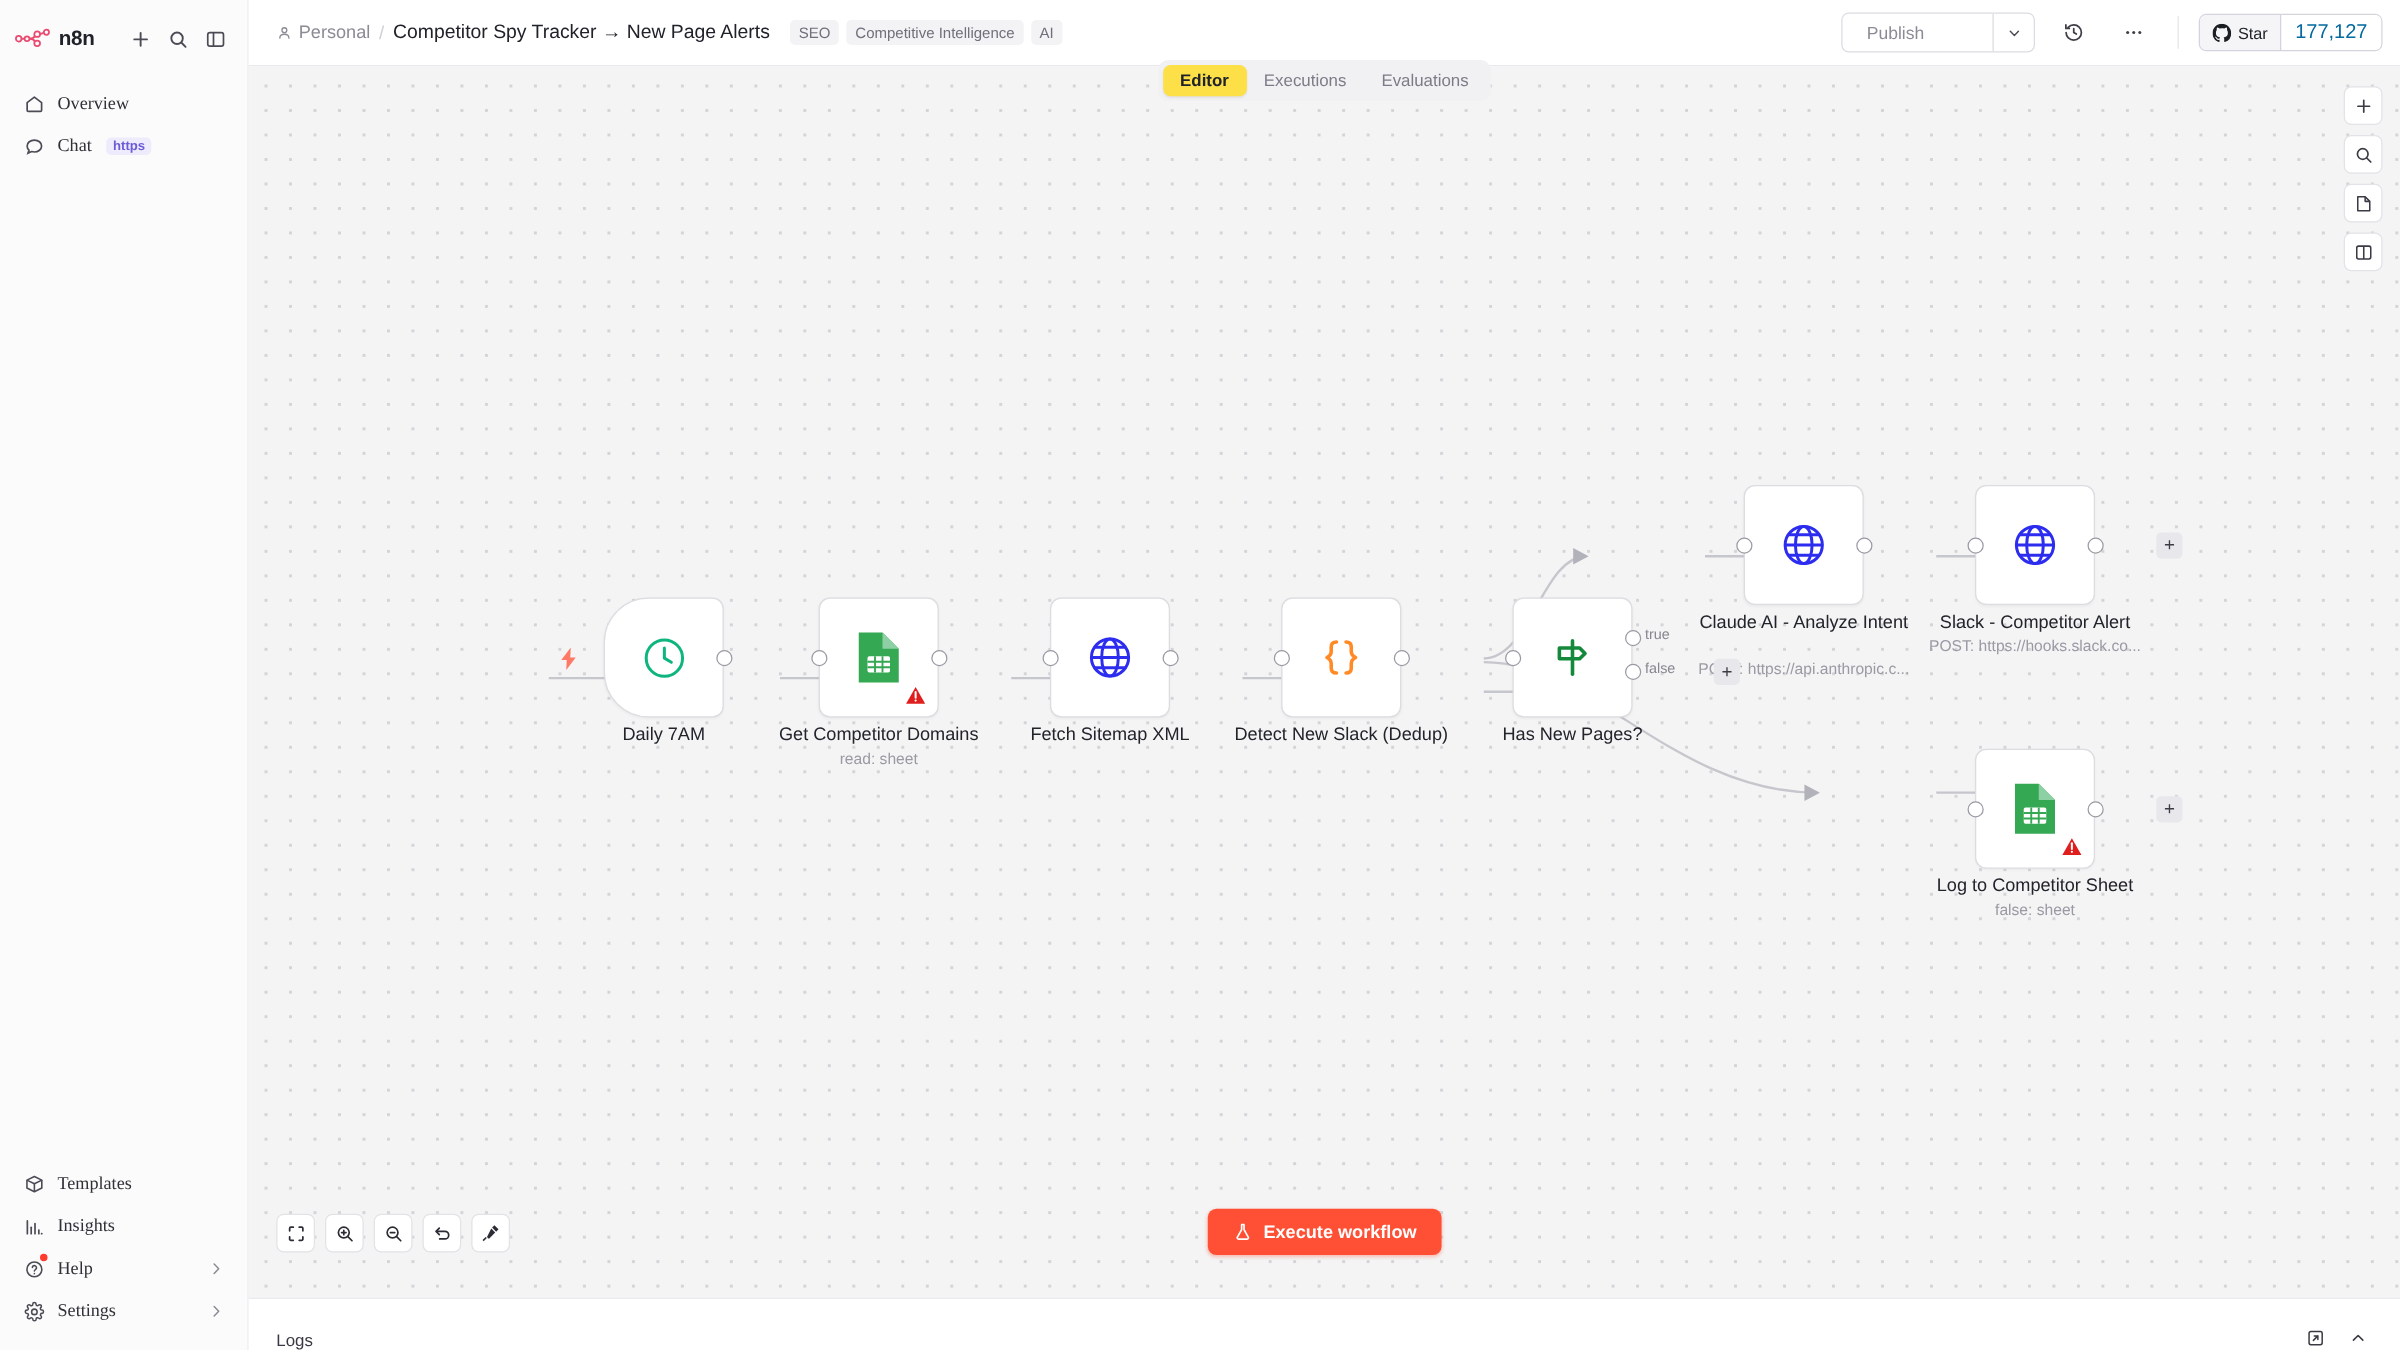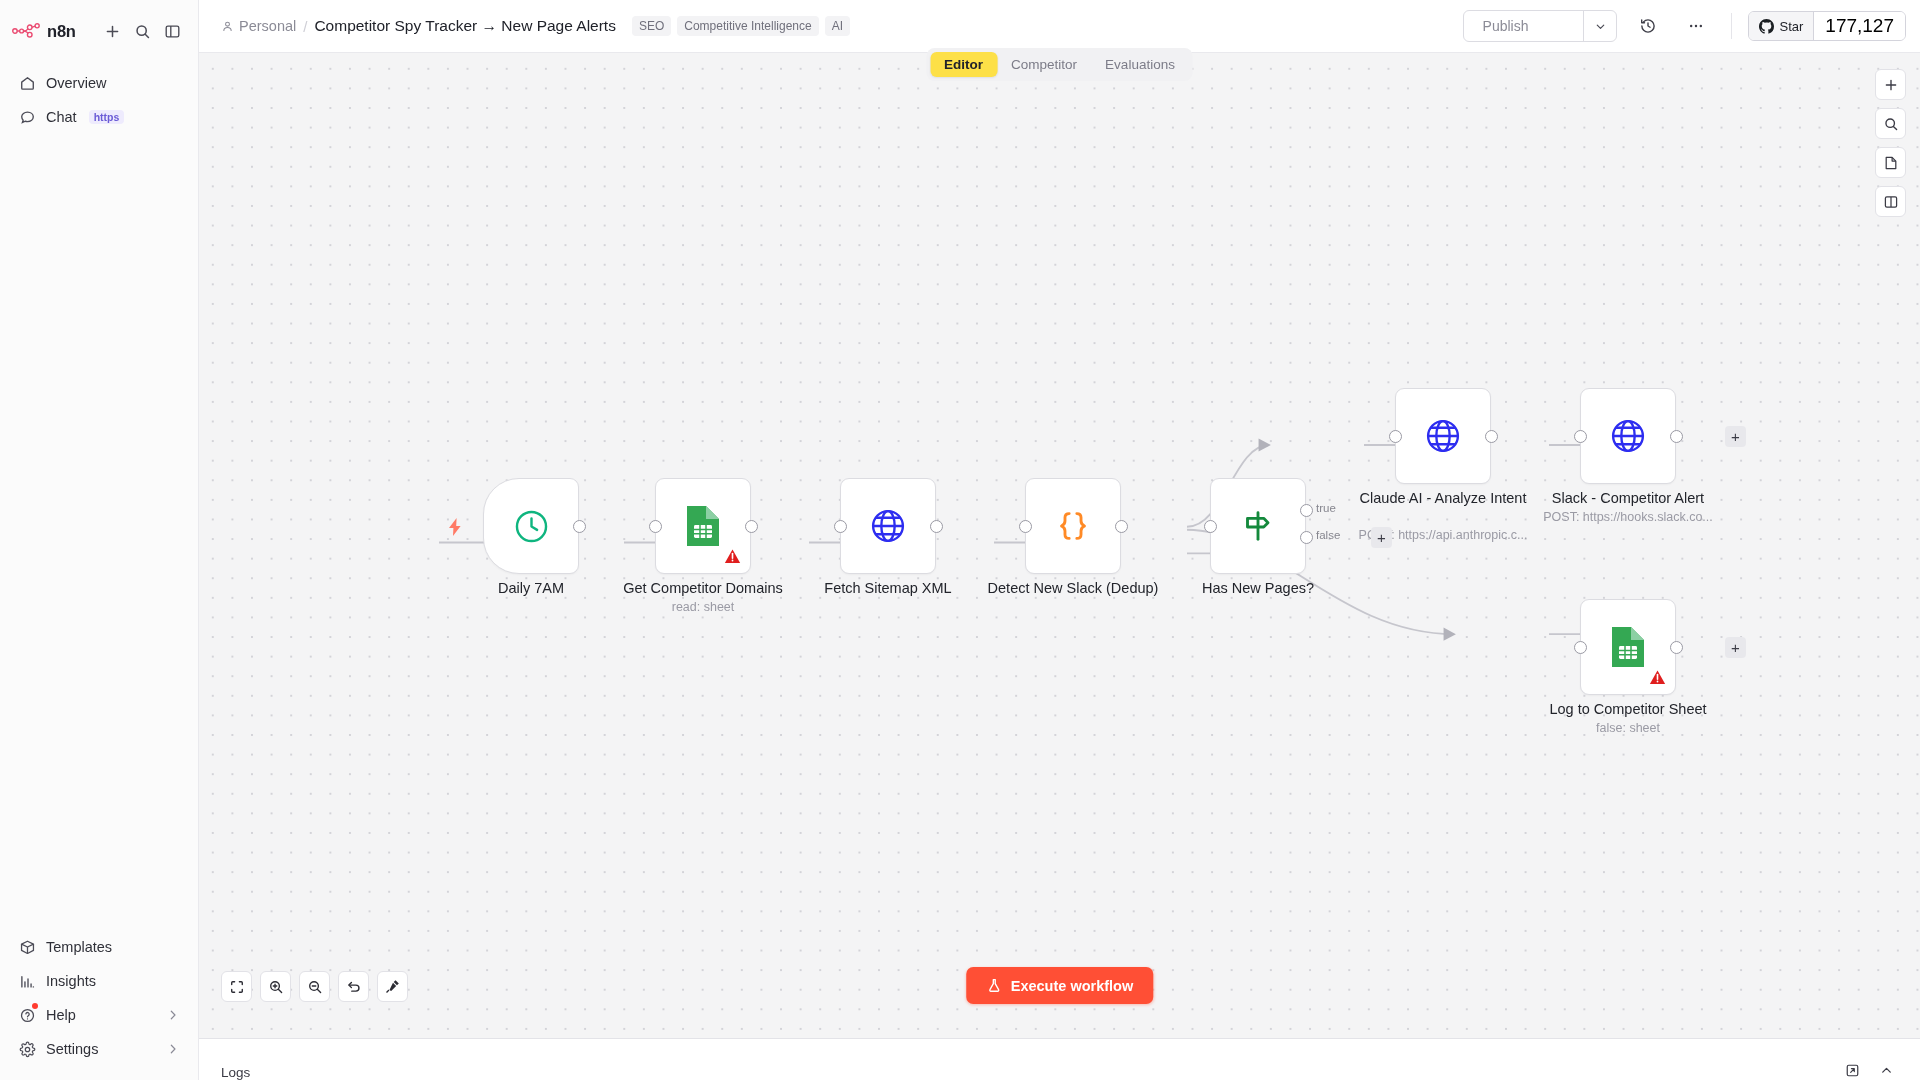--- a/index.html
+++ b/index.html
@@ -30,21 +30,21 @@
     cursor: pointer; color: #4b4b55;
   }
 
   .sb-menu { margin-top: 14px; padding: 0 10px; }
   .sb-item {
     display: flex; align-items: center; height: 34px;
     padding: 0 8px; border-radius: 6px; cursor: pointer;
     color: #2f3038; font-size: 14.5px; gap: 10px; position: relative;
   }
   .sb-item .ico { width: 18px; height: 18px; flex: 0 0 18px; display:flex; align-items:center; justify-content:center; color:#4c4c57; }
-  .sb-item .lbl { white-space: nowrap; }
+  .sb-item .lbl { white-space: nowrap; font-family: Liberation Serif, serif; }
   .badge-beta {
     font-size: 10.5px; font-weight: 600; color: #6b5bd6;
     background: #eeebfd; border-radius: 4px; padding: 2px 5px 2px 5px;
     line-height: 1; margin-left: 2px;
   }
   .chev-r { margin-left: auto; color: #8a8a96; display:flex; }
   .dot-badge {
     position: absolute; width: 6px; height: 6px; border-radius: 50%;
     background: #ff3b2f; left: 22px; top: 5px;
   }
@@ -72,21 +72,21 @@
   .publish-group { display: flex; align-items: stretch; height: 32px; border: 1px solid #dcdce2; border-radius: 6px; overflow: hidden; background:#fff;gap:36px; }
   .publish-btn { padding: 0 19px; display: flex; align-items: center; font-size: 14px; color: #8b8b96; cursor: pointer; }
   .publish-caret { width: 33px; display: flex; align-items: center; justify-content: center; border-left: 1px solid #dcdce2; cursor: pointer; color:#4b4b55; }
   .hdr-icon {
     width: 34px; height: 32px; display: flex; align-items: center; justify-content: center;
     border-radius: 6px; cursor: pointer; color: #3e3e48; margin-left: 14px;
   }
   .hdr-divider { width: 1px; height: 26px; background: #e5e5ea; margin: 0 16px 0 18px; }
   .gh-group { display: flex; align-items: stretch; height: 30px; border: 1px solid #d4d4dc; border-radius: 6px; overflow: hidden; }
   .gh-star { display: flex; align-items: center; gap: 5px; padding: 0 10px; background: #f5f5f7; font-size: 13px; color: #22242b; font-weight: 500; cursor: pointer; }
-  .gh-count { display: flex; align-items: center; padding: 0 11px; background: #fff; font-size: 19px; color: #000000; font-weight: 500; border-left: 1px solid #d4d4dc; cursor: pointer; }
+  .gh-count { display: flex; align-items: center; padding: 0 11px; background: #fff; font-size: 16px; color: #0369a1; font-weight: 500; border-left: 1px solid #d4d4dc; cursor: pointer; }
 
   
   .tabs {
     position: absolute; top: 48px; left: 50%; transform: translateX(-50%);
     display: flex; align-items: center; gap: 0; background: #f1f1f3;
     border-radius: 8px; padding: 4px; z-index: 25;
   }
   .tab { padding: 5px 14px; font-size: 13.5px; color: #7c7c88; border-radius: 6px; cursor: pointer; white-space: nowrap; }
   .tab.active { background: #fde047; color: #20222a; font-weight: 600; box-shadow: 0 1px 2px rgba(0,0,0,.07); }
 
@@ -339,21 +339,21 @@
             </svg>
           <span>Star</span>
         </div>
         <div class="gh-count">177,127</div>
       </div>
     </div>
   </header>
 
   <div class="tabs">
     <div class="tab active">Editor</div>
-    <div class="tab">Competitor</div>
+    <div class="tab">Executions</div>
     <div class="tab">Evaluations</div>
   </div>
 
   <div class="canvas">
     <div class="wf-layer">
 
       <svg class="edges" viewBox="0 0 1721 1000" preserveAspectRatio="none">
         <defs>
           <marker id="arw" markerWidth="9" markerHeight="9" refX="6" refY="4.5" orient="auto">
             <path d="M0.5,1 L7,4.5 L0.5,8 z" fill="#b2b2ba"></path>

